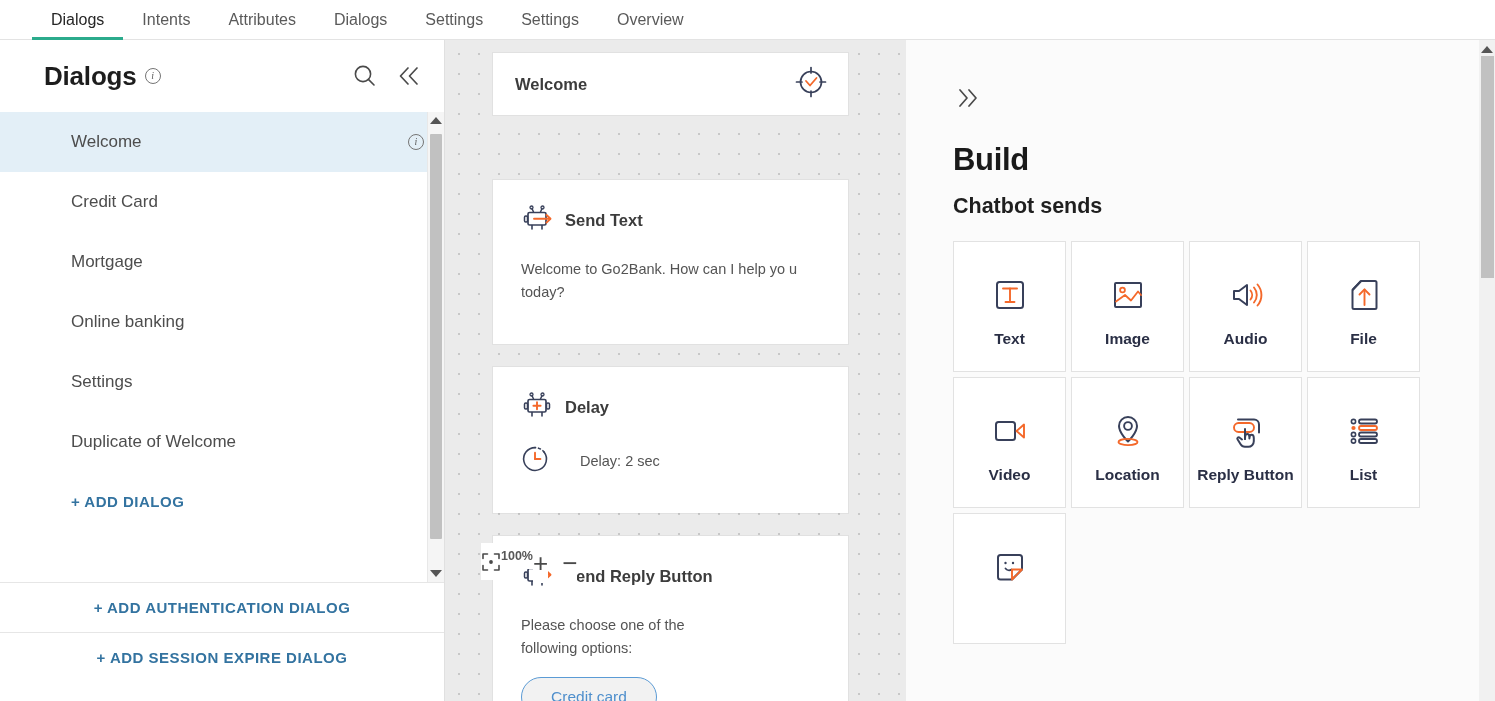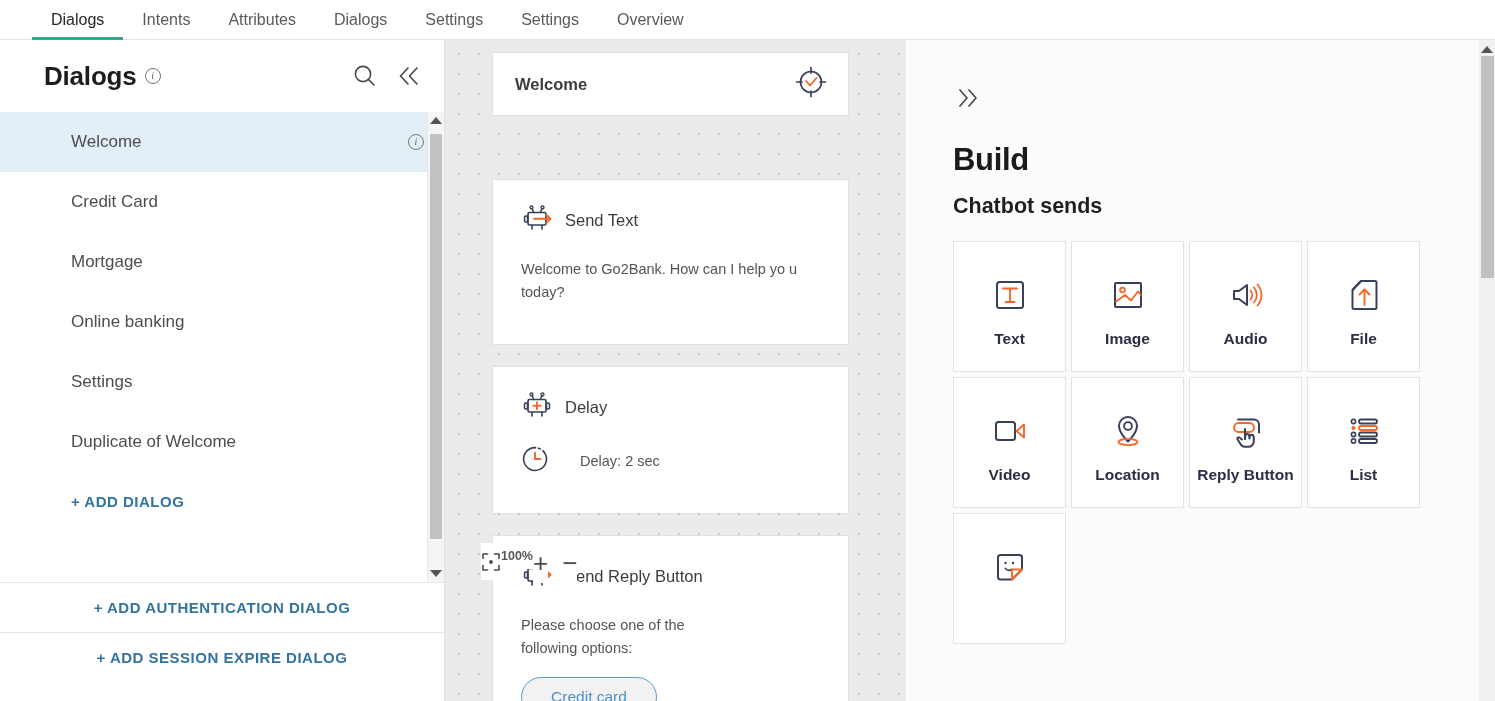--- a/index.html
+++ b/index.html
@@ -124,21 +124,21 @@
   .node {
     position: absolute; left: 48px; width: 355px;
     background: #ffffff;
     box-shadow: 0 0 0 1px rgba(0,0,0,0.04);
   }
   .node-welcome { top: 13px; height: 62px; display: flex; align-items: center; padding: 0 20px 0 22px; }
   .node-welcome-title { font-size: 16.5px; font-weight: bold; color: #3c3c3c; flex: 1; }
 
   .node-body { padding: 22px 22px 22px 28px; }
   .node-head { display: flex; align-items: center; gap: 12px; margin-bottom: 20px; }
-  .node-head-title { font-size: 16.5px; font-weight: normal; color: #3c3c3c; }
+  .node-head-title { font-size: 16.5px; font-weight: bold; color: #3c3c3c; }
   .node-text { font-size: 14.5px; color: #545454; line-height: 1.62; }
   .node-row { display: flex; align-items: center; gap: 31px; }
   .node-row-text { font-size: 14.5px; color: #545454; }
 
   .reply-btn {
     display: inline-flex; align-items: center; justify-content: center;
     min-width: 136px; height: 40px; padding: 0 22px;
     border: 1px solid #5b9bd5; border-radius: 21px;
     background: #f2f2f2; color: #4f8fcc; font-size: 15.5px;
     margin-top: 16px; cursor: pointer;

